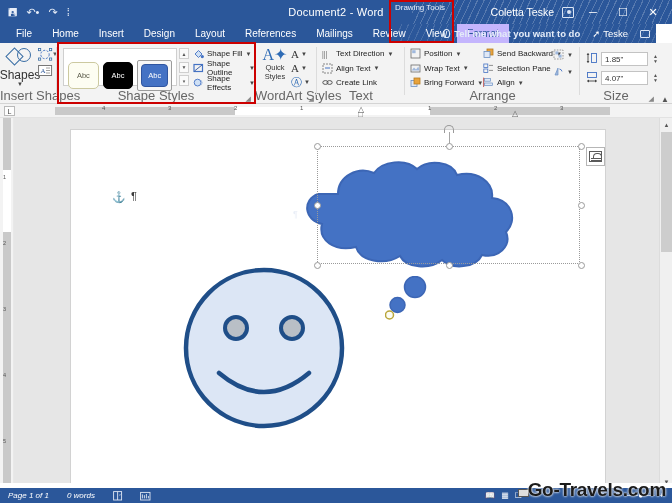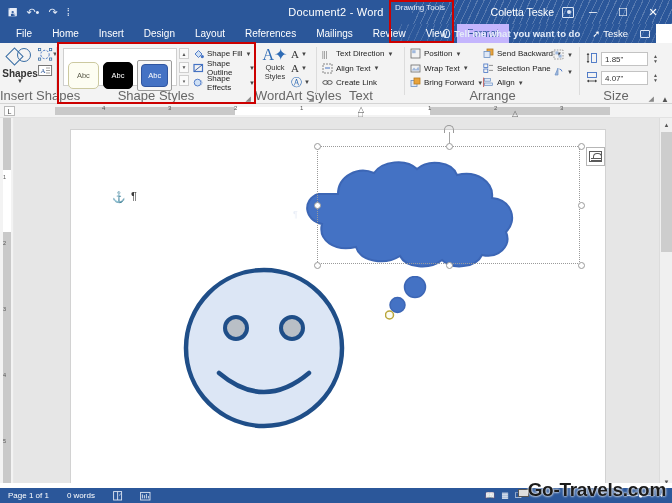--- a/index.html
+++ b/index.html
@@ -101,21 +101,21 @@
   }
   .shapes-btn .sicon { width: 26px; height: 22px; position: relative; }
   .shapes-btn .sicon .sq {
     position: absolute; left: 1px; top: 4px; width: 13px; height: 13px;
     border: 1.4px solid #3a6ea5; transform: rotate(45deg);
   }
   .shapes-btn .sicon .ci {
     position: absolute; left: 10px; top: 2px; width: 14px; height: 14px;
     border: 1.4px solid #3a6ea5; border-radius: 50%;
   }
-  .shapes-btn .slabel { font-size: 10px; color: #333; margin-top: 0px; font-weight: bold; }
+  .shapes-btn .slabel { font-size: 12px; color: #333; margin-top: 0px; }
   .shapes-btn .carat { font-size: 6px; color: #444; line-height: 5px;}
   .mini-ico { position: absolute; width: 15px; height: 13px; }
   .mini-ico.i1 { left: 38px; top: 4px; }
   .mini-ico.i2 { left: 38px; top: 20px; }
   .mini-dd { position: absolute; font-size: 6px; color: #555; }
 
   
   .g-shapestyles { left: 57px; width: 198px; }
   .gallery {
     position: absolute; left: 6px; top: 5px; width: 114px; height: 38px;
@@ -224,21 +224,21 @@
   .layout-opt .lo:after { content:""; position:absolute; left:3px; top:1px; width:7px; height:4px;
                           border:1px solid #5a5a5a; border-bottom:none; border-radius: 4px 4px 0 0; }
 
   .tiny-pilcrow { position:absolute; left: 437px; top: 197px; font-size: 9px; color:#e9eef7; }
 
   
   .statusbar {
     position: absolute; left: 0; bottom: 0; width: 672px; height: 15px; background: #2b579a;
     color: #fff; display: flex; align-items: center; font-size: 8px;
   }
-  .statusbar .si { margin-left: 8px; display:flex; align-items:center; gap: 4px; }
+  .statusbar .si { margin-left: 8px; display:flex; align-items:center; gap: 4px; font-style: italic; }
   .viewbtns { position: absolute; right: 150px; display:flex; gap: 6px; }
   .zoomarea { position:absolute; right: 8px; display:flex; align-items:center; gap:5px; }
 
   .st-white {
     position: absolute; left: 0; bottom: 15px; width: 672px; height: 5px; background: #fff;
   }
 
   
   .watermark {
     position: absolute; right: 6px; bottom: 2px; font-size: 19px; font-weight: bold;

